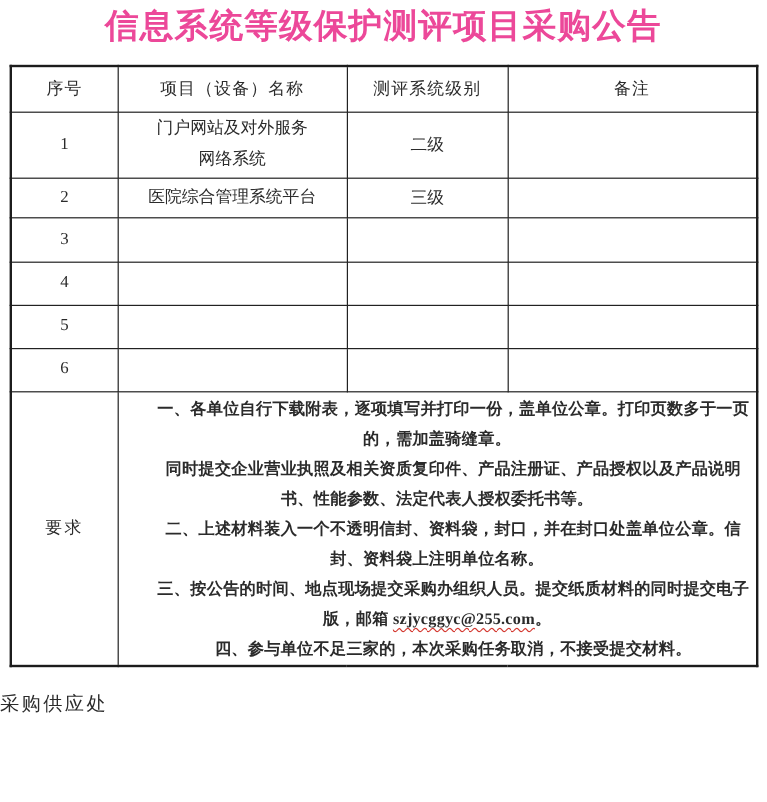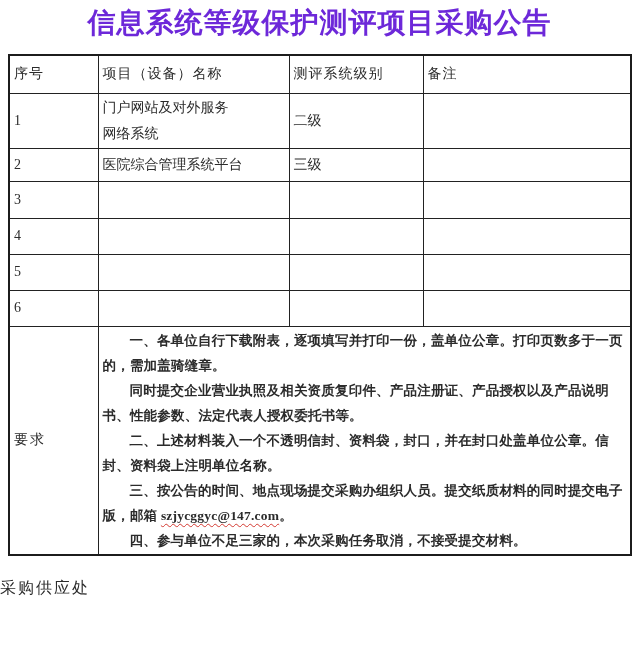--- a/index.html
+++ b/index.html
@@ -13,33 +13,34 @@
     font-family: "Liberation Serif", "DejaVu Serif", serif;
     color: #2b2b2b;
     overflow: hidden;
   }
   .page-title {
     margin: 0;
     padding-top: 7px;
     text-align: center;
     font-size: 28px;
     font-weight: bold;
-    color: #6d28d9;
+    color: #ec4899;
     letter-spacing: 1px;
     line-height: 32px;
   }
   table.doc-table {
     border-collapse: collapse;
     table-layout: fixed;
     width: 622px;
     margin: 15px 0 0 8px;
     border: 2px solid #1c1c1c;
   }
   table.doc-table td {
     border: 1px solid #222222;
+    text-align: center;
     vertical-align: middle;
     font-size: 14px;
     padding: 1px 4px;
     overflow: hidden;
   }
   col.c1 { width: 89px; }
   col.c2 { width: 191px; }
   col.c3 { width: 134px; }
   col.c4 { width: 208px; }
 
@@ -164,21 +165,21 @@
     </tr>
 
 
 
     <tr class="h-req">
       <td class="req-label-cell">要求</td>
       <td class="req-body-cell" colspan="3">
         <p class="req-para">一、各单位自行下载附表，逐项填写并打印一份，盖单位公章。打印页数多于一页的，需加盖骑缝章。</p>
         <p class="req-para">同时提交企业营业执照及相关资质复印件、产品注册证、产品授权以及产品说明书、性能参数、法定代表人授权委托书等。</p>
         <p class="req-para">二、上述材料装入一个不透明信封、资料袋，封口，并在封口处盖单位公章。信封、资料袋上注明单位名称。</p>
-        <p class="req-para"><span>三、按公告的时间、地点现场提交采购办组织人员。提交纸质材料的同时提交电子版，邮箱 </span><span class="email-text">szjycggyc@147.com</span><span>。</span></p>
+        <p class="req-para"><span>三、按公告的时间、地点现场提交采购办组织人员。提交纸质材料的同时提交电子版，邮箱 </span><span class="email-text">szjycggyc@255.com</span><span>。</span></p>
         <p class="req-para">四、参与单位不足三家的，本次采购任务取消，不接受提交材料。</p>
       </td>
     </tr>
   </tbody>
 </table>
 
 <div class="doc-footer">
   <div class="footer-signature">采购供应处</div>
 
 </div>

